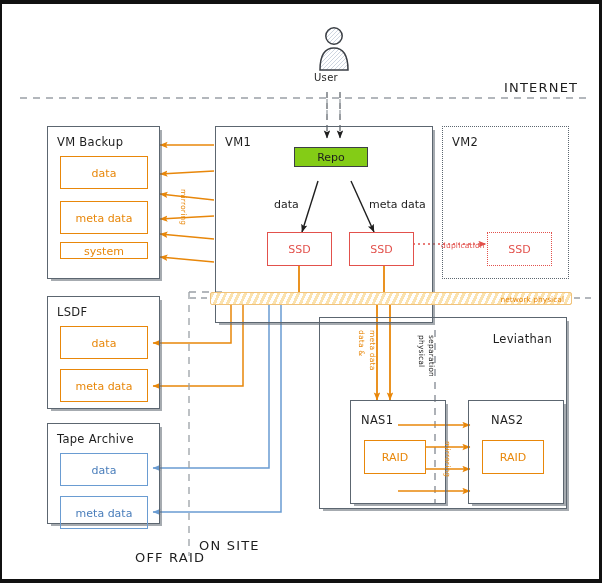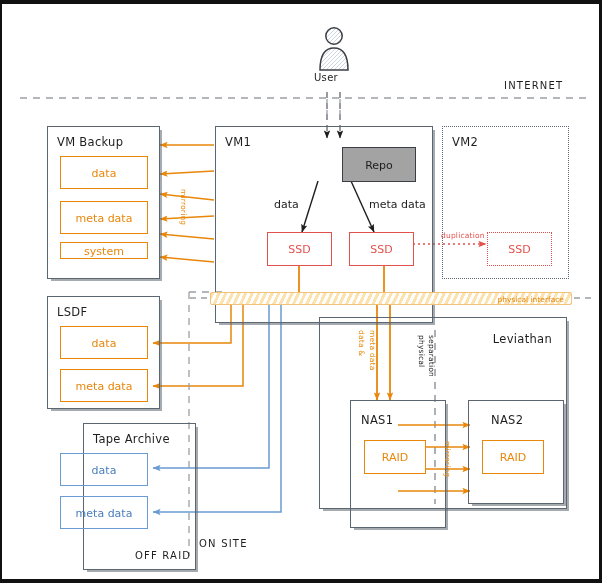--- a/index.html
+++ b/index.html
@@ -13,21 +13,21 @@
   .lbl{position:absolute;white-space:nowrap;font-family:"DejaVu Sans",sans-serif;}
 
   
   .t-dark{color:#1e1e1e;}
   .t-orange{color:#e8870a;}
   .t-red{color:#e2514c;}
   .t-blue{color:#4a7ebb;}
 
   .title{font-size:11.5px;letter-spacing:.3px;}
   .inner{font-size:11px;}
-  .tiny{font-size:10px;letter-spacing:1.2px;}
+  .tiny{font-size:13px;letter-spacing:1.2px;}
   .micro{font-size:7.5px;letter-spacing:.2px;}
   .rot{transform-origin:left top;}
 
   
   .card{position:absolute;box-sizing:border-box;background:transparent;
         border:1.6px solid #5c6670;box-shadow:3px 3px 0 -1px rgba(92,102,112,.55);}
   .obox{position:absolute;box-sizing:border-box;border:1.6px solid #e8870a;}
   .bbox{position:absolute;box-sizing:border-box;border:1.6px solid #6a9cd2;}
   .rbox{position:absolute;box-sizing:border-box;border:1.6px solid #e2514c;}
   .rbox-d{position:absolute;box-sizing:border-box;border:1.6px dotted #e2514c;}
@@ -140,61 +140,61 @@
     </div>
     <div class="obox" style="left:58px;top:238px;width:88px;height:17px;">
       <div class="boxlabel t-orange">system</div>
     </div>
 
     <div class="lbl t-orange micro rot" style="left:186px;top:185px;transform:rotate(90deg);">mirroring</div>
 
     <div class="card" style="left:213px;top:122px;width:218px;height:197px;">
       <div class="lbl t-dark title" style="left:9px;top:8px;">VM1</div>
     </div>
-    <div class="plain" style="left:292px;top:143px;width:74px;height:35px;background:#a3a3a3;margin-left:48px;">
+    <div class="plain" style="left:292px;top:143px;width:74px;height:20px;background:#84cc16;">
       <div class="boxlabel t-dark">Repo</div>
     </div>
     <div class="lbl t-dark inner" style="left:272px;top:194px;">data</div>
     <div class="lbl t-dark inner" style="left:367px;top:194px;">meta data</div>
 
     <div class="rbox" style="left:265px;top:228px;width:65px;height:34px;background:#fff;">
       <div class="boxlabel t-red">SSD</div>
     </div>
     <div class="rbox" style="left:347px;top:228px;width:65px;height:34px;background:#fff;">
       <div class="boxlabel t-red">SSD</div>
     </div>
 
-    <div class="lbl t-red micro" style="left:415px;top:227px;padding-left:24px;">duplication</div>
+    <div class="lbl t-red micro" style="left:415px;top:237px;padding-left:24px;">duplication</div>
 
     <div class="card-d" style="left:440px;top:122px;width:127px;height:153px;box-shadow:none;">
       <div class="lbl t-dark title" style="left:9px;top:8px;">VM2</div>
     </div>
     <div class="rbox-d" style="left:485px;top:228px;width:65px;height:34px;background:#fff;">
       <div class="boxlabel t-red">SSD</div>
     </div>
 
     <div class="band" style="left:208px;top:288px;width:362px;height:13px;">
-      <div class="caption">physical interface</div>
+      <div class="caption">network physical</div>
     </div>
     <svg class="layer">
       <line x1="188" y1="294" x2="206" y2="294" stroke="#9aa0a6" stroke-width="1.3" stroke-dasharray="6,5"></line>
       <line x1="572" y1="294" x2="590" y2="294" stroke="#9aa0a6" stroke-width="1.3" stroke-dasharray="6,5"></line>
     </svg>
 
     <div class="card" style="left:45px;top:292px;width:113px;height:113px;">
       <div class="lbl t-dark title" style="left:9px;top:8px;">LSDF</div>
     </div>
     <div class="obox" style="left:58px;top:322px;width:88px;height:33px;">
       <div class="boxlabel t-orange">data</div>
     </div>
     <div class="obox" style="left:58px;top:365px;width:88px;height:33px;">
       <div class="boxlabel t-orange">meta data</div>
     </div>
 
-    <div class="card" style="left:45px;top:419px;width:113px;height:147px;margin-left:36px;">
+    <div class="card" style="left:45px;top:419px;width:113px;height:101px;">
       <div class="lbl t-dark title" style="left:9px;top:8px;">Tape Archive</div>
     </div>
     <div class="bbox" style="left:58px;top:449px;width:88px;height:33px;">
       <div class="boxlabel t-blue">data</div>
     </div>
     <div class="bbox" style="left:58px;top:492px;width:88px;height:33px;">
       <div class="boxlabel t-blue">meta data</div>
     </div>
 
     <div class="lbl t-dark tiny" style="left:133px;top:546px;">OFF RAID</div>
@@ -203,21 +203,21 @@
     <div class="card" style="left:317px;top:313px;width:248px;height:192px;">
       <div class="lbl t-dark title" style="right:14px;top:14px;">Leviathan</div>
     </div>
 
     <div class="lbl t-orange micro rot" style="left:364px;top:326px;transform:rotate(90deg);">data &amp;</div>
     <div class="lbl t-orange micro rot" style="left:375px;top:326px;transform:rotate(90deg);">meta data</div>
 
     <div class="lbl t-dark micro rot" style="left:424px;top:331px;transform:rotate(90deg);">physical</div>
     <div class="lbl t-dark micro rot" style="left:434px;top:331px;transform:rotate(90deg);">separation</div>
 
-    <div class="card" style="left:348px;top:396px;width:96px;height:128px;">
+    <div class="card" style="left:348px;top:396px;width:96px;height:104px;">
       <div class="lbl t-dark title" style="left:10px;top:12px;">NAS1</div>
     </div>
     <div class="obox" style="left:362px;top:436px;width:62px;height:34px;background:#fff;">
       <div class="boxlabel t-orange">RAID</div>
     </div>
 
     <div class="card" style="left:466px;top:396px;width:96px;height:104px;">
       <div class="lbl t-dark title" style="left:22px;top:12px;">NAS2</div>
     </div>
     <div class="obox" style="left:480px;top:436px;width:62px;height:34px;background:#fff;">

